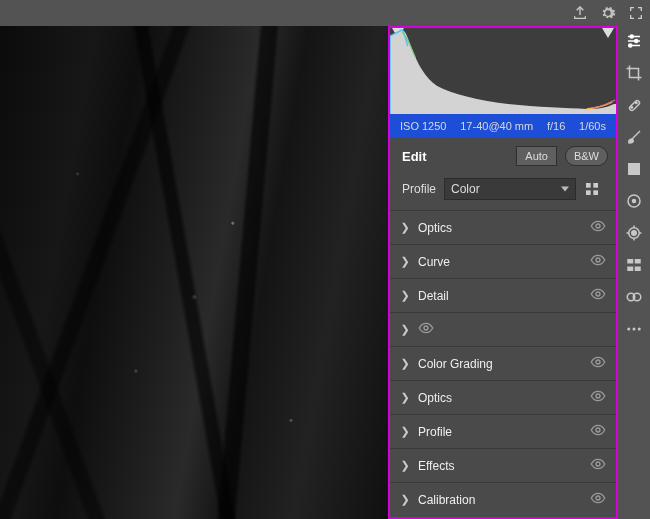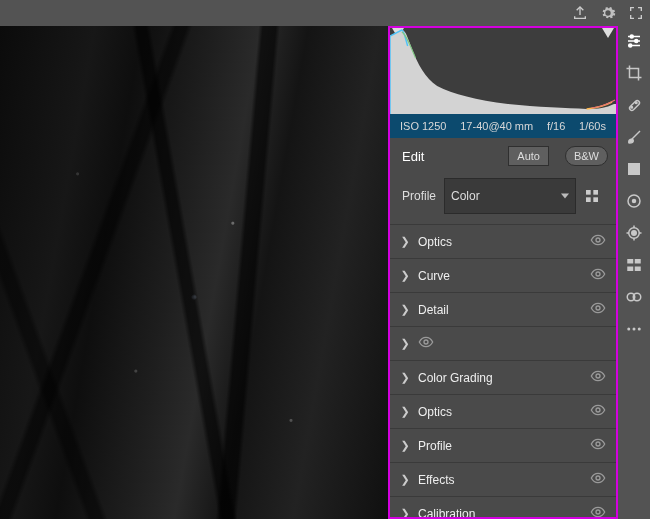--- a/index.html
+++ b/index.html
@@ -55,41 +55,41 @@
     font-size: 12px;
   }
 
   .histo-wrap { position: relative; height: 86px; background:#3d3d3d; }
   .histo-wrap svg { position:absolute; inset:0; width:100%; height:100%; }
   .tri { position:absolute; top:0; width:0; height:0; border-left:6px solid transparent; border-right:6px solid transparent; border-top:10px solid #ddd; }
   .tri.l { left:2px; } .tri.r { right:2px; }
 
   .meta-row {
     display:flex; justify-content:space-between; padding:6px 10px 6px 10px;
-    color:#d8d8d8; font-size:11px; background:#0c4a6e;
+    color:#d8d8d8; font-size:11px; background:#1d4ed8;
   }
 
   .edit-head {
     display:flex; align-items:center; justify-content:space-between;
     padding:8px 8px 8px 12px;
   }
-  .edit-head .title { font-weight:400; font-size:13px; color:#fff; }
+  .edit-head .title { font-weight:700; font-size:13px; color:#fff; }
   .btn {
     background:#5f5f5f; border:1px solid #2f2f2f; color:#ddd;
     font-size:11px; padding:3px 8px; cursor:pointer;
   }
-  .btn + .btn { margin-left:16px;border-radius:10px; }
+  .btn + .btn { margin-left:8px;border-radius:10px; }
 
   .profile-row {
     display:flex; align-items:center; gap:8px; padding:4px 16px 10px 12px;
   }
   .profile-row label { color:#ddd; font-size:12px; }
   .select {
     flex:1; background:#3a3a3a; border:1px solid #2b2b2b; color:#ddd;
-    height:36px; padding:0 18px 0 6px; font-size:12px; position:relative; cursor:pointer;
+    height:22px; padding:0 18px 0 6px; font-size:12px; position:relative; cursor:pointer;
     display:flex; align-items:center;
   }
   .select::after {
     content:""; position:absolute; right:6px; top:50%;
     border-left:4px solid transparent; border-right:4px solid transparent;
     border-top:5px solid #bbb; transform:translateY(-50%);
   }
   .grid-icon { width:16px; height:16px; color:#ccc; cursor:pointer; }
 
   .accordion { flex:1; overflow:auto; }

